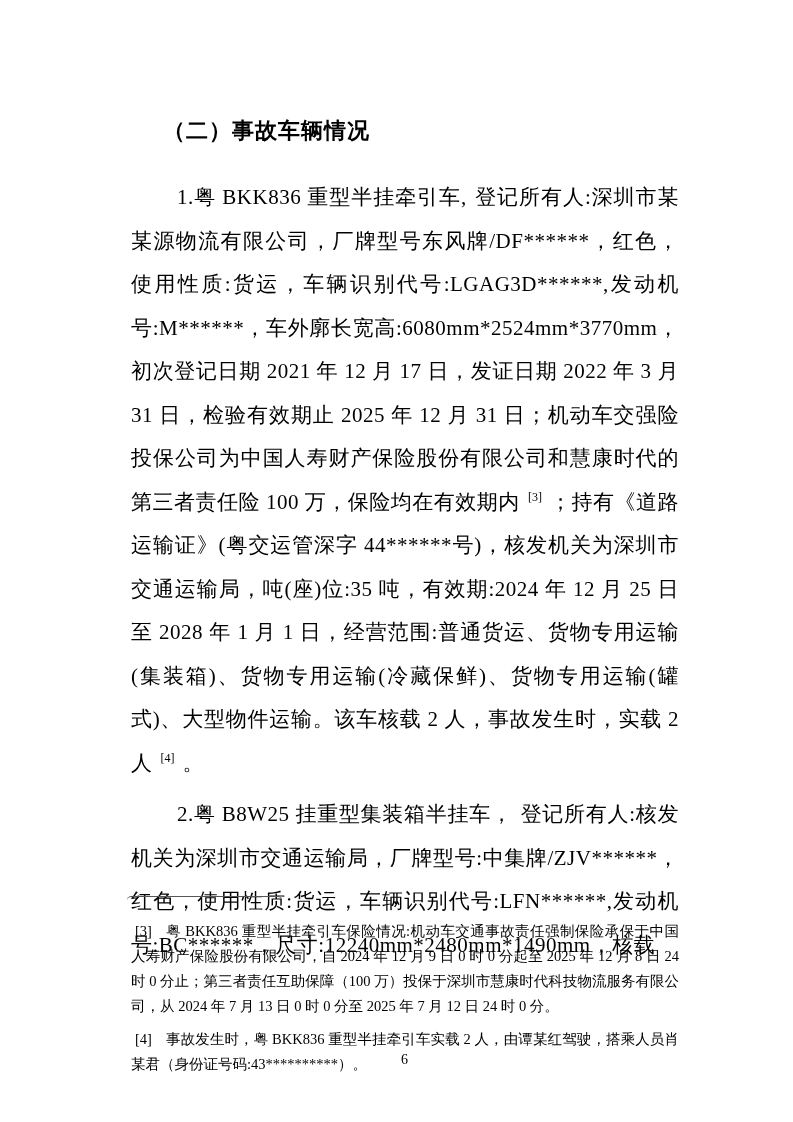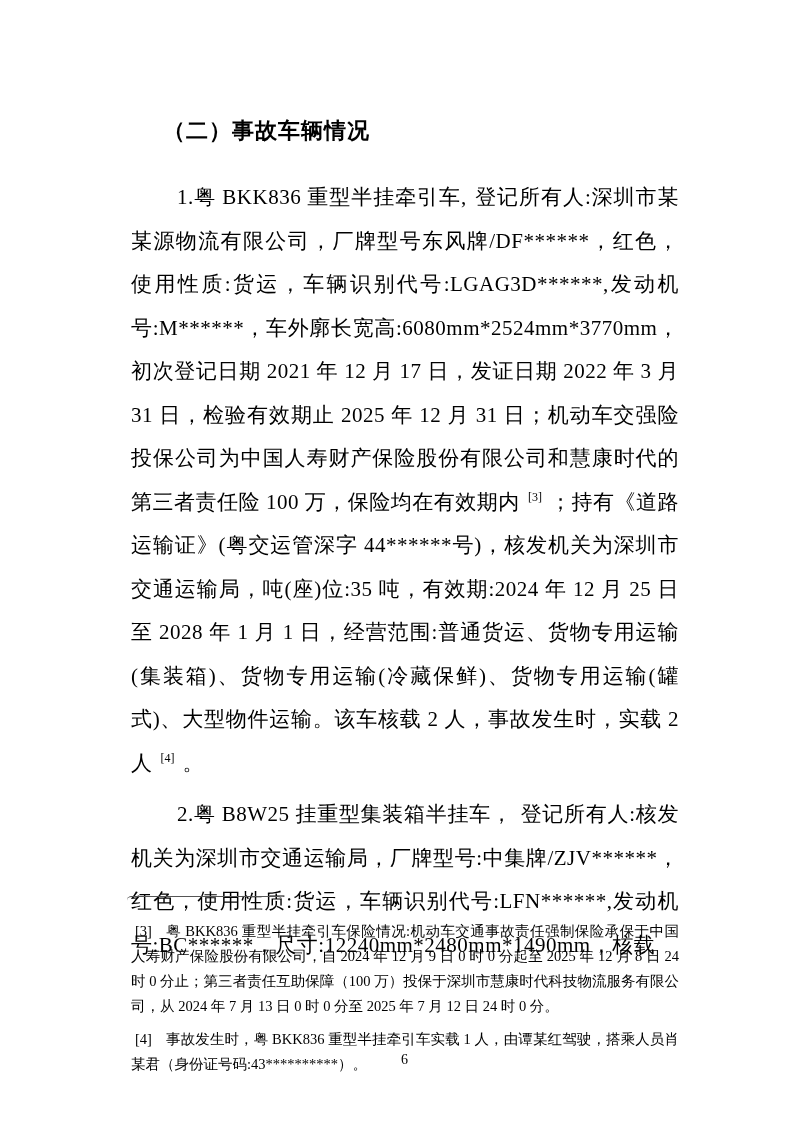--- a/index.html
+++ b/index.html
@@ -82,18 +82,18 @@
 
     <p class="body-para"><span class="lead">2.粤 B8W25 挂重型集装箱半挂车，</span><span>登记所有人:核发机关为深圳市交通运输局，厂牌型号:中集牌/ZJV******，红色，使用性质:货运，车辆识别代号:LFN******,发动机号:BC******，尺寸:12240mm*2480mm*1490mm，核载</span></p>
 
   </div>
 
   <div class="footnote-area">
     <div class="footnote-separator"></div>
 
     <p class="footnote"><span class="fn-marker">[3]</span><span>粤 BKK836 重型半挂牵引车保险情况:机动车交通事故责任强制保险承保于中国人寿财产保险股份有限公司，自 2024 年 12 月 9 日 0 时 0 分起至 2025 年 12 月 8 日 24 时 0 分止；第三者责任互助保障（100 万）投保于深圳市慧康时代科技物流服务有限公司，从 2024 年 7 月 13 日 0 时 0 分至 2025 年 7 月 12 日 24 时 0 分。</span></p>
 
-    <p class="footnote"><span class="fn-marker">[4]</span><span>事故发生时，粤 BKK836 重型半挂牵引车实载 1 人，由谭某红驾驶，搭乘人员肖某君（身份证号码:43**********）。</span></p>
+    <p class="footnote"><span class="fn-marker">[4]</span><span>事故发生时，粤 BKK836 重型半挂牵引车实载 2 人，由谭某红驾驶，搭乘人员肖某君（身份证号码:43**********）。</span></p>
   </div>
 
   <div class="page-number">6</div>
 
 </div>
 
 </body></html>

